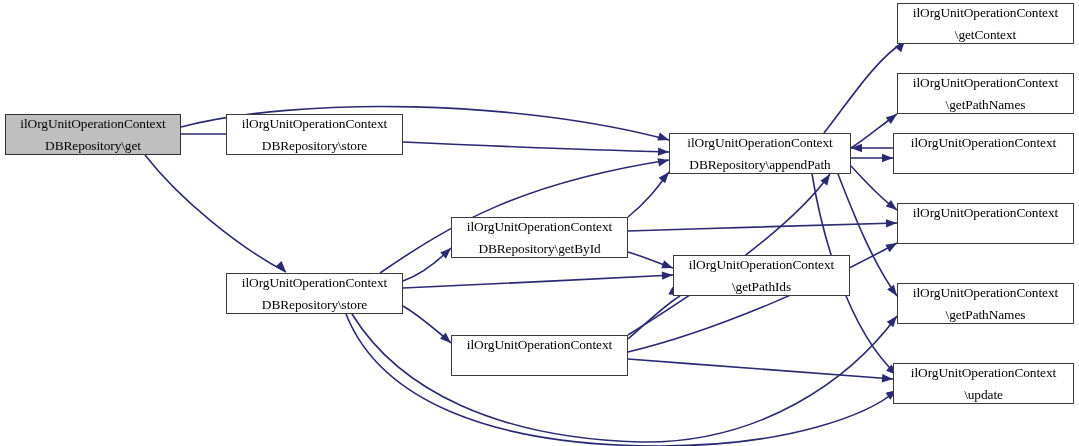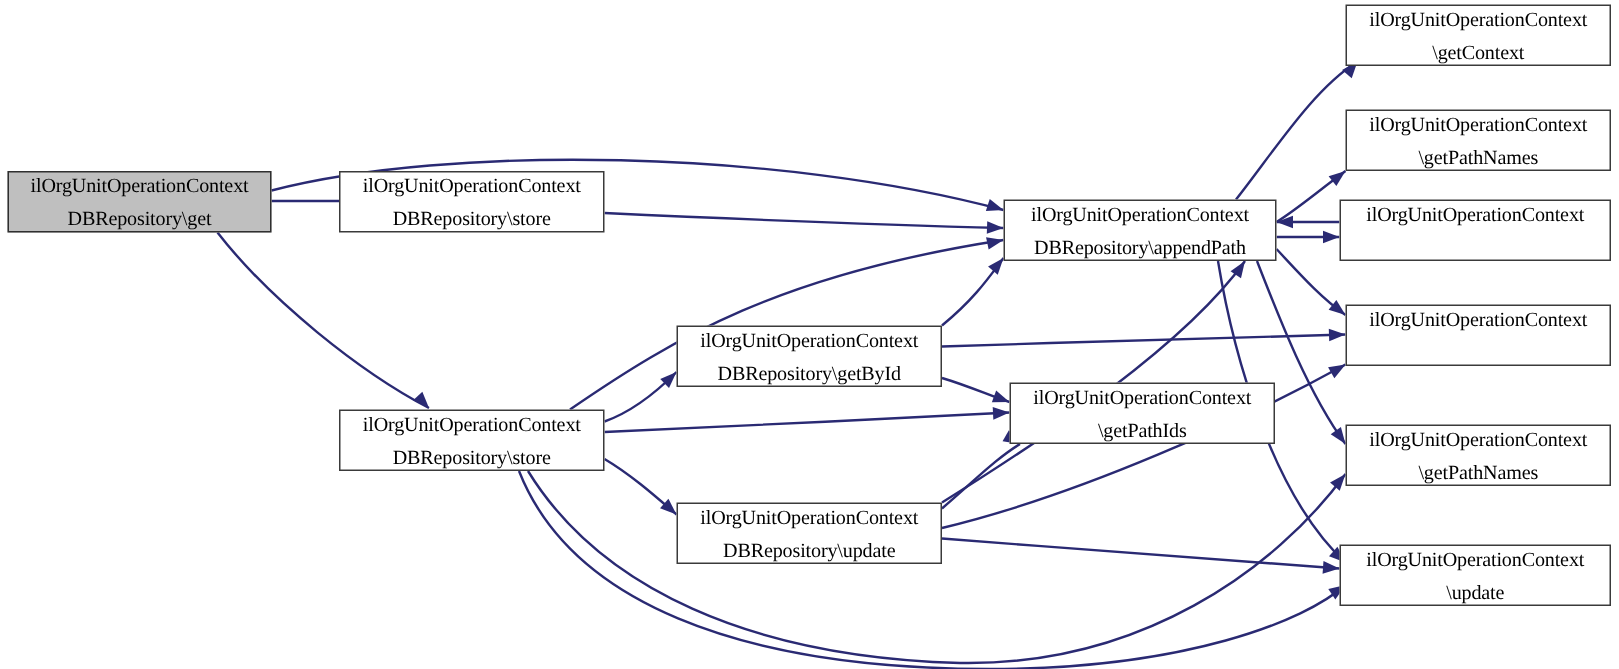--- a/index.html
+++ b/index.html
@@ -128,21 +128,20 @@
       <div class="node" style="left: 226px; top: 273px; width: 177px; height: 41px;">
         <span class="l1">ilOrgUnitOperationContext</span>
         <span class="l2">DBRepository\store</span>
       </div>
       <div class="node" style="left: 451px; top: 217px; width: 177px; height: 41px;">
         <span class="l1">ilOrgUnitOperationContext</span>
         <span class="l2">DBRepository\getById</span>
       </div>
       <div class="node" style="left: 451px; top: 335px; width: 177px; height: 41px;">
         <span class="l1">ilOrgUnitOperationContext</span>
-        <span class="l2">DBRepository\update</span>
       </div>
       <div class="node" style="left: 669px; top: 133px; width: 182px; height: 41px;">
         <span class="l1">ilOrgUnitOperationContext</span>
         <span class="l2">DBRepository\appendPath</span>
       </div>
       <div class="node" style="left: 673px; top: 255px; width: 177px; height: 41px;">
         <span class="l1">ilOrgUnitOperationContext</span>
         <span class="l2">\getPathIds</span>
       </div>
       <div class="node" style="left: 897px; top: 3px; width: 177px; height: 41px;">

